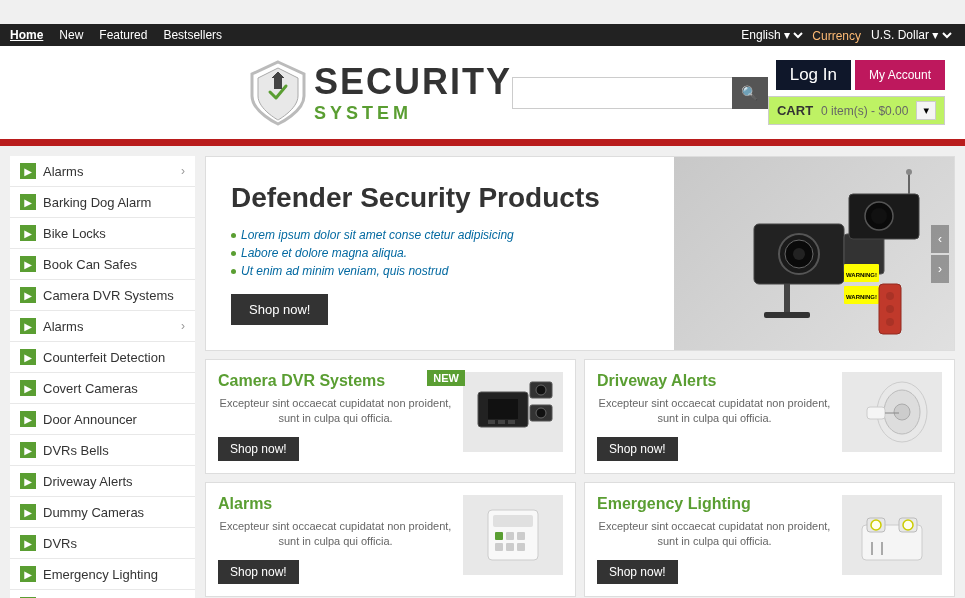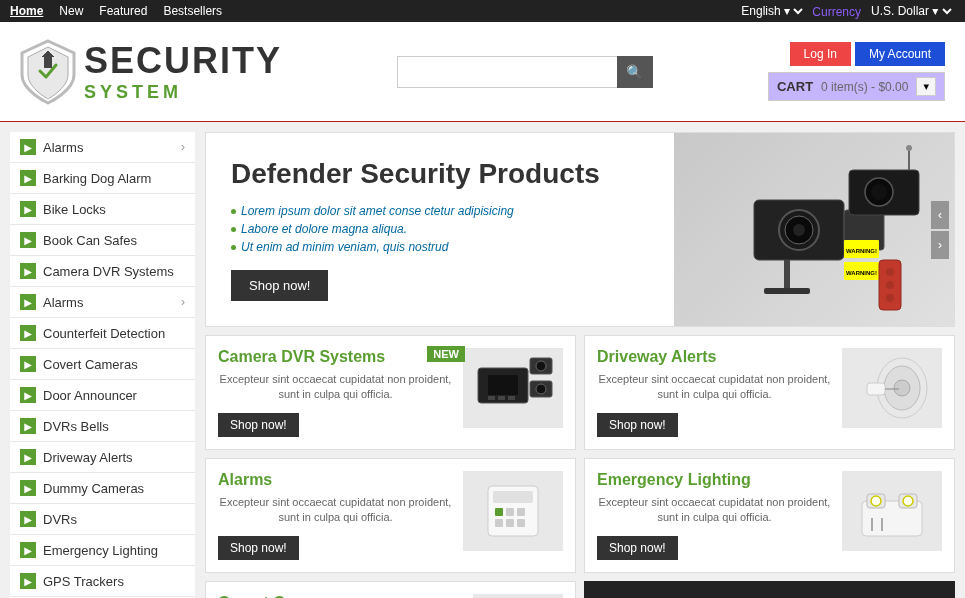--- a/index.html
+++ b/index.html
@@ -8,38 +8,39 @@
     
     .top-bar {
       background: #222;
       color: #fff;
       height: 22px;
       display: flex;
       align-items: center;
       justify-content: space-between;
       padding: 0 10px;
       font-size: 12px;
+      margin-top: 24px;
     }
     .top-bar-left { display: flex; gap: 16px; }
     .top-bar-left a { color: #fff; text-decoration: none; font-size: 12px; }
     .top-bar-left a.active { color: #fff; font-weight: bold; text-decoration: underline; }
     .top-bar-right { display: flex; align-items: flex-end; gap: 6px; font-size: 12px; }
-    .top-bar-right span { color: #8b5cf6; }
+    .top-bar-right span { color: #fdba74; }
     .top-bar-right .lang-select, .top-bar-right .currency-select {
       background: transparent; border: none; color: #fff; font-size: 12px; cursor: pointer;
     }
 
     
     .header {
       background: #fff;
       padding: 10px 20px;
       display: flex;
       align-items: center;
-      justify-content: space-between;
-      border-bottom: 1px solid #b91c1c;
+      justify-content: flex-end;
+      border-bottom: 7px solid #b91c1c;
       height: 100px;
     }
     .logo-container { display: flex; align-items: center; gap: 8px; }
     .logo-shield {
       width: 56px; height: 66px;
     }
     .logo-text { display: flex; flex-direction: column; }
     .logo-security { font-size: 36px; font-weight: bold; color: #333; letter-spacing: 2px; }
     .logo-system { font-size: 18px; color: #5a9e32; font-weight: bold; letter-spacing: 4px; }
 
@@ -48,27 +49,27 @@
       width: 220px; height: 32px; border: 1px solid #ccc; padding: 0 8px; font-size: 13px;
       border-right: none; outline: none;
     }
     .search-bar button {
       width: 36px; height: 32px; background: #555; border: 1px solid #555; color: #fff; cursor: pointer;
       font-size: 14px; display: flex; align-items: center; justify-content: center;
     }
 
     .cart-area { display: flex; flex-direction: column; align-items: flex-end; gap: 6px; }
     .account-btn {
-      background: #ef4444; color: #fff; border: none; padding: 5px 14px; cursor: pointer; font-size: 12px;
+      background: #0f172a; color: #fff; border: none; padding: 5px 14px; cursor: pointer; font-size: 17px;
     }
     .my-account-btn {
-      background: #1d4ed8; color: #fff; border: none; padding: 4px 14px; cursor: pointer; font-size: 12px;
+      background: #be185d; color: #fff; border: none; padding: 4px 14px; cursor: pointer; font-size: 12px;
     }
     .cart-box {
-      display: flex; align-items: center; background: #c4b5fd; border: 1px solid #ccc; padding: 4px 8px; gap: 8px;
+      display: flex; align-items: center; background: #bef264; border: 1px solid #ccc; padding: 4px 8px; gap: 8px;
     }
     .cart-label { font-weight: bold; font-size: 13px; color: #333; }
     .cart-count { font-size: 12px; color: #666; }
     .cart-dropdown-btn {
       background: #f5f5f5; border: 1px solid #ccc; padding: 2px 6px; cursor: pointer; font-size: 11px;
     }
     .account-buttons { display: flex; gap: 4px; }
 
     
     .main-container { display: flex; padding: 10px; gap: 10px; max-width: 965px; }

